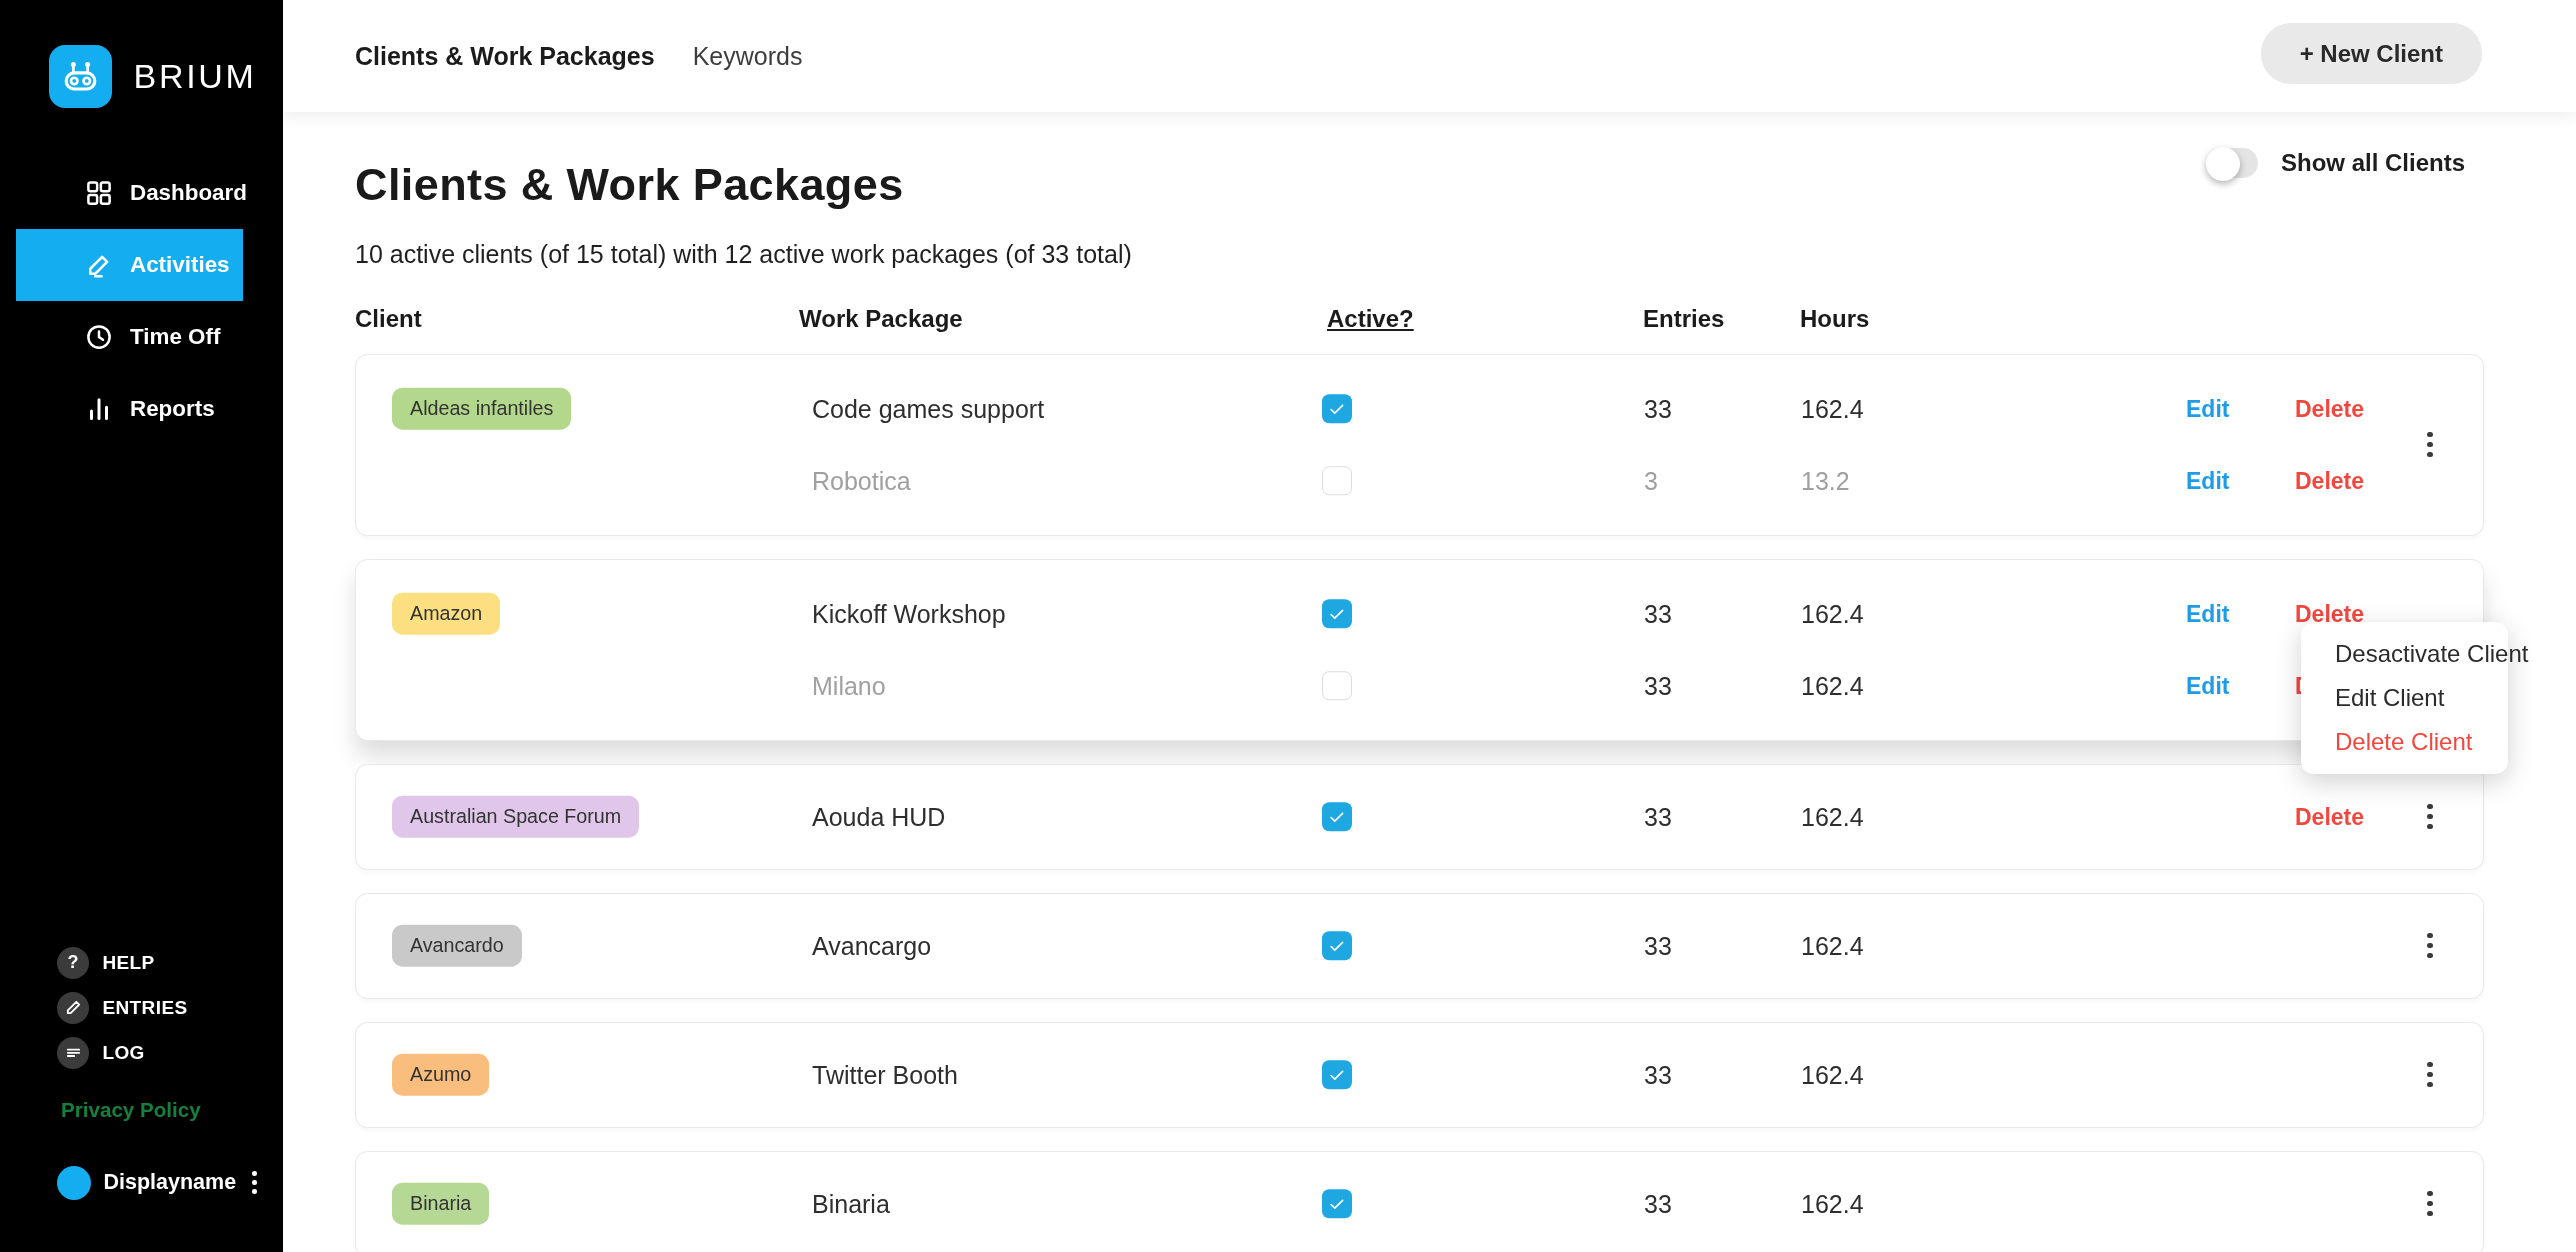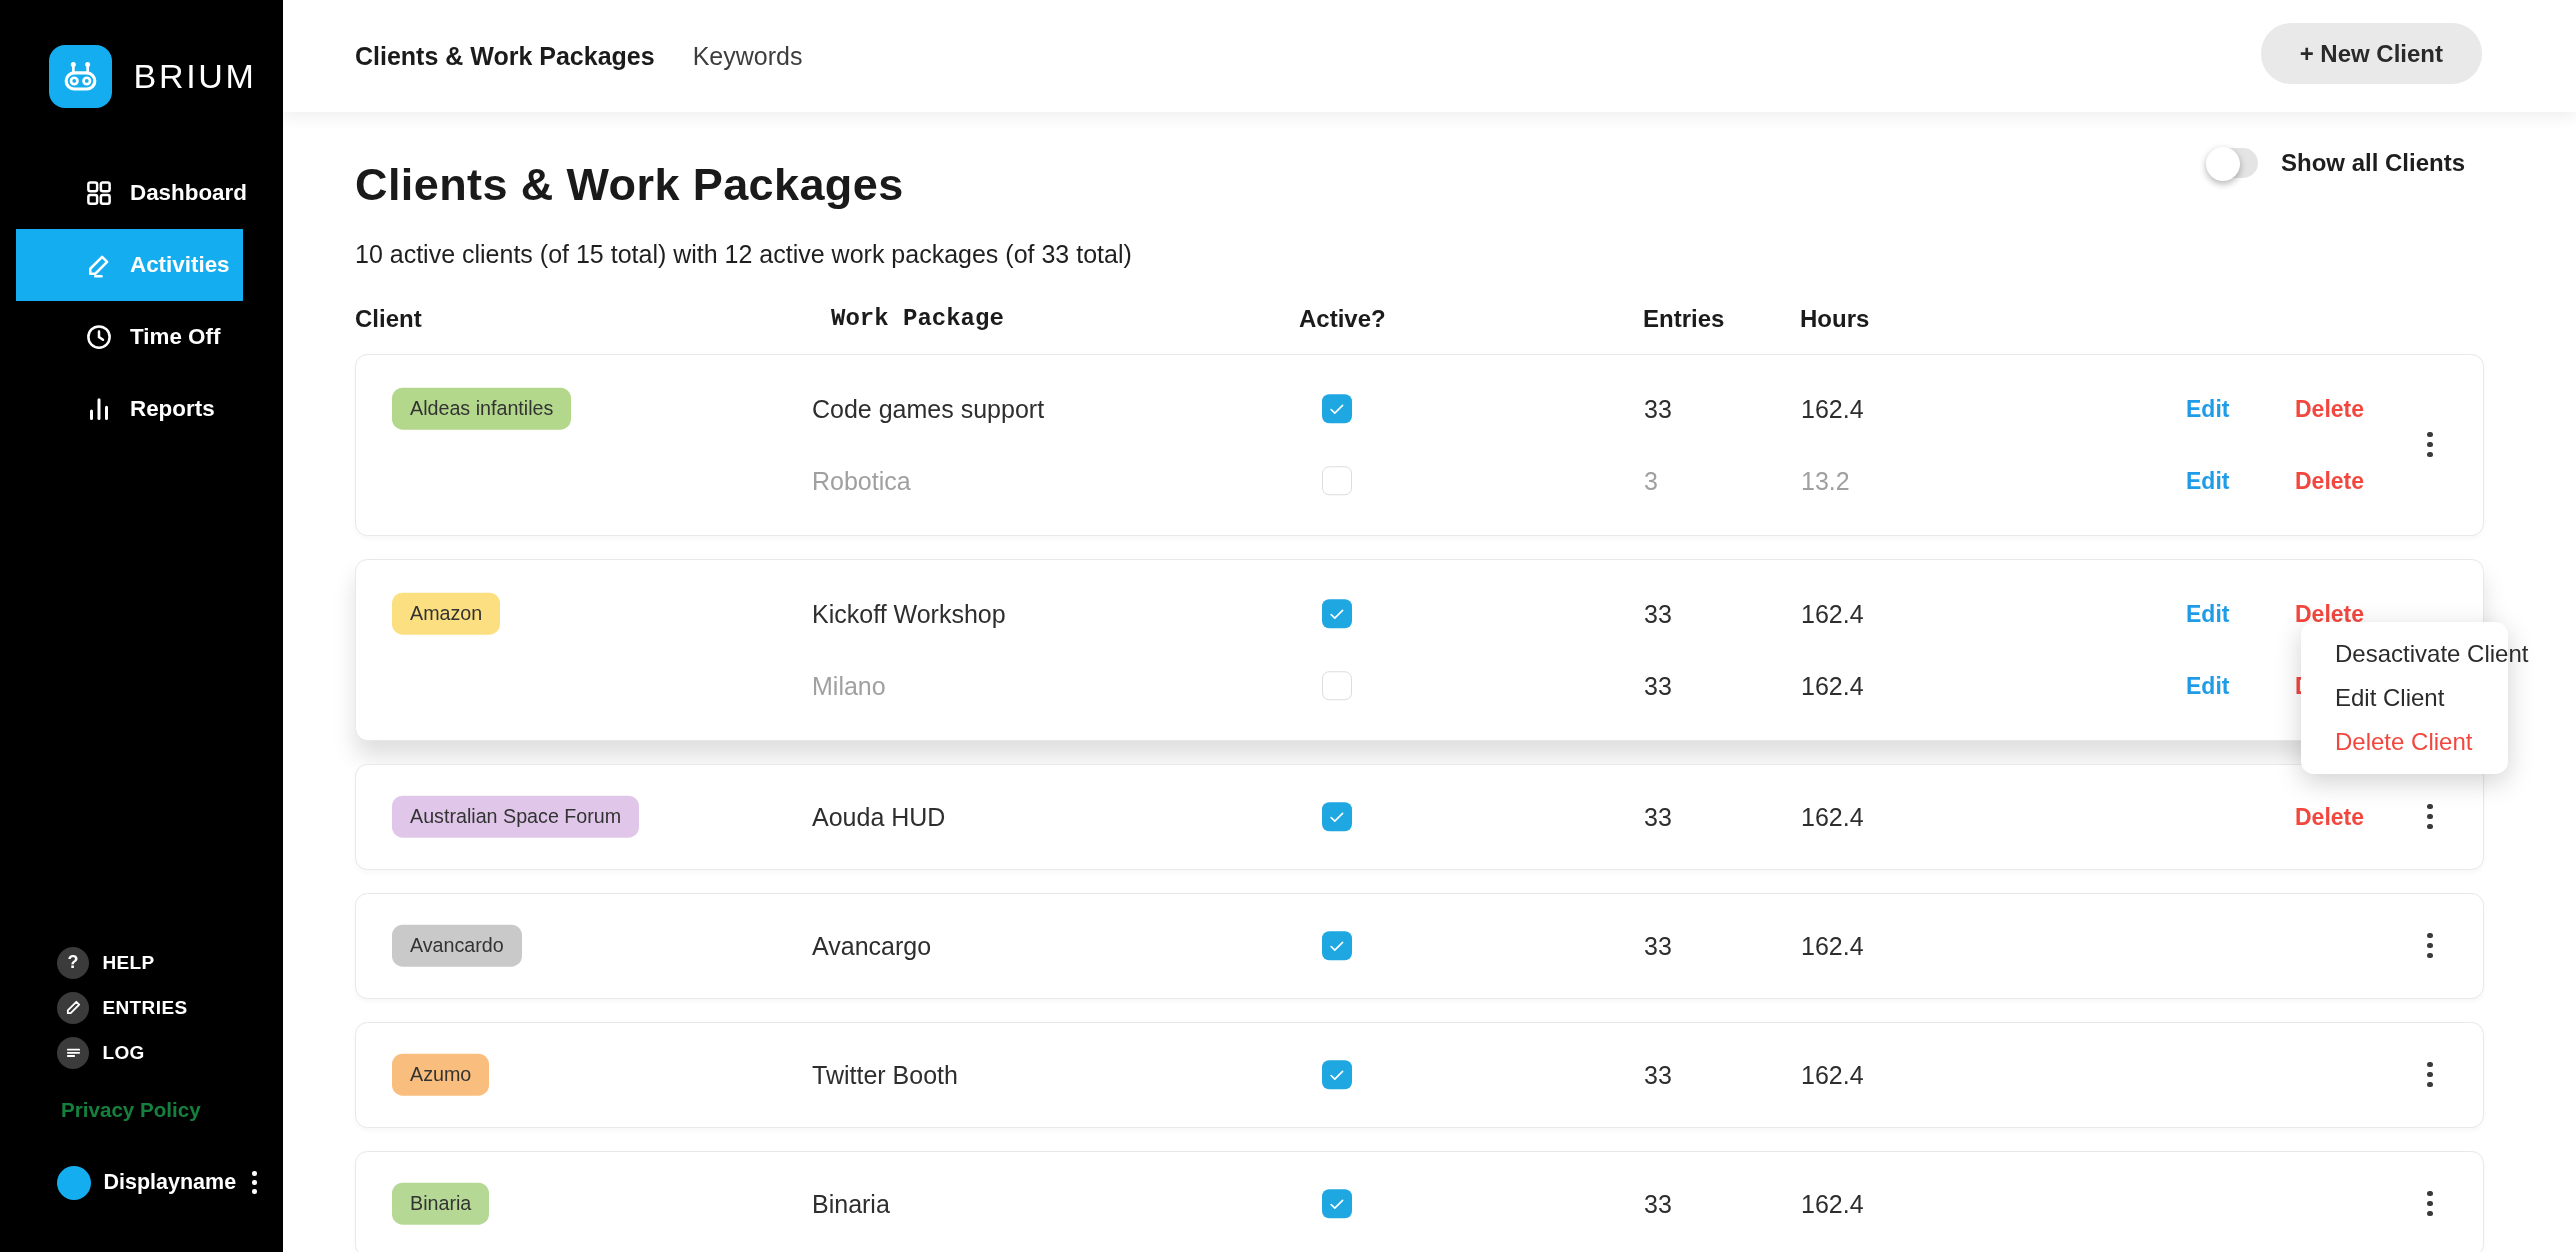--- a/index.html
+++ b/index.html
@@ -56,21 +56,21 @@
   .toggle-wrap { position:absolute; right:19px; top:-10.7px; display:flex; align-items:center; }
   .toggle { position:relative; width:50px; height:30px; border-radius:15px; background:#e4e4e4; cursor:pointer; }
   .toggle-knob { position:absolute; left:-1.8px; top:-1.8px; width:34px; height:34px; border-radius:50%;
                  background:#fff; box-shadow:0 2.7px 7.2px rgba(0,0,0,.3); }
   .toggle-label { margin-left:23px; font-size:24px; font-weight:600; color:#1e1e1e; }
 
   .summary { margin-top:29px; font-size:25px; color:#1f1f1f; }
 
   .col-heads { position:relative; margin-top:36px; height:29px; width:2129px; }
   .col-heads span { position:absolute; top:0; font-size:24px; font-weight:700; color:#1b1b1b; }
-  .ch-client { left:0; } .ch-wp { left:476px;font-family:Liberation Mono, monospace; } .ch-active { left:944px; }
+  .ch-client { left:0; } .ch-wp { left:444px; } .ch-active { left:972px;text-decoration:underline; }
   .ch-entries { left:1288px; } .ch-hours { left:1445px; }
 
   
   .cards { margin-top:19.7px; width:2129px; }
   .card { position:relative; width:2129px; background:#fff; border:1.8px solid #e8e8e8;
           border-radius:12.5px; margin-bottom:23px; padding:18px 0;
           box-shadow:0 2.7px 5.4px rgba(0,0,0,.03); }
   .card.elevated { box-shadow:0 16px 23px rgba(0,0,0,.13); }
   .pkg-row { position:relative; height:68px; }
   .card.double .pkg-row { height:72px; }

